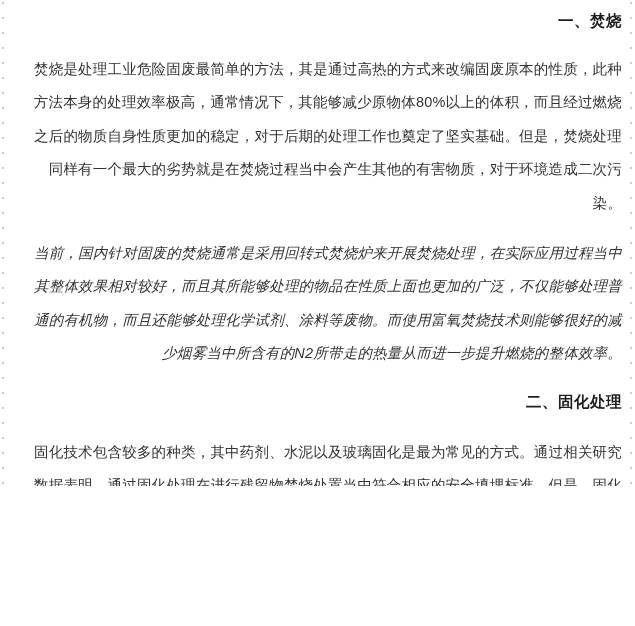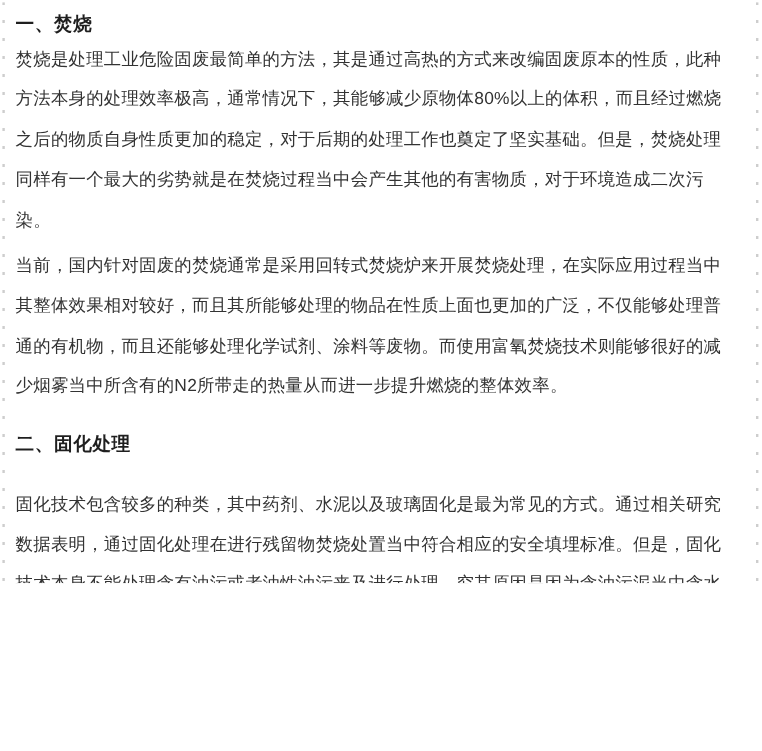--- a/index.html
+++ b/index.html
@@ -9,20 +9,21 @@
   }
   .page {
     position: relative;
     width: 635px;
     height: 486px;
     box-sizing: border-box;
     padding: 8px 13px 0 13px;
     background: #ffffff;
     overflow: hidden;
     font-family: "Liberation Sans", sans-serif;
+    text-align: right;
   }
   .boundary {
     position: absolute;
     top: 2px;
     bottom: 0;
     width: 2px;
     background-image: repeating-linear-gradient(
       to bottom,
       #bdbdbd 0px, #bdbdbd 2px,
       transparent 2px, transparent 15px
@@ -41,22 +42,22 @@
     letter-spacing: 0.5px;
   }
   .para {
     margin: 0;
     font-size: 14.5px;
     color: #333333;
     line-height: 33.4px;
     white-space: pre-line;
     letter-spacing: 0.2px;
   }
-  .mt-p1 { }
-  .mt-p2 { margin-top: 5px; }
+  .mt-p1 { margin-top: 19px; }
+  .mt-p2 { margin-top: 17px; font-style: italic; }
   .mt-h2 { margin-top: 18px; }
   .mt-p3 { margin-top: 21px; }
 </style>
 </head>
 <body>
 
 <div class="page">
 
   <div class="boundary boundary-left"></div>
   <div class="boundary boundary-right"></div>

